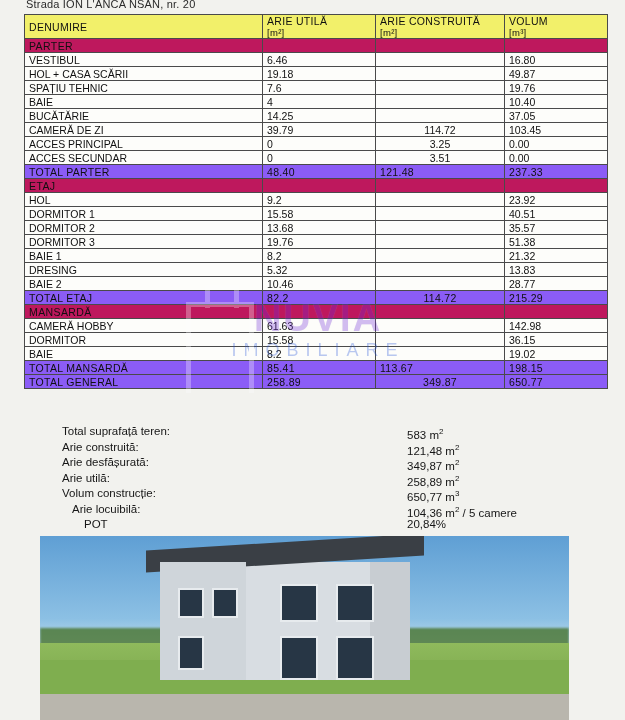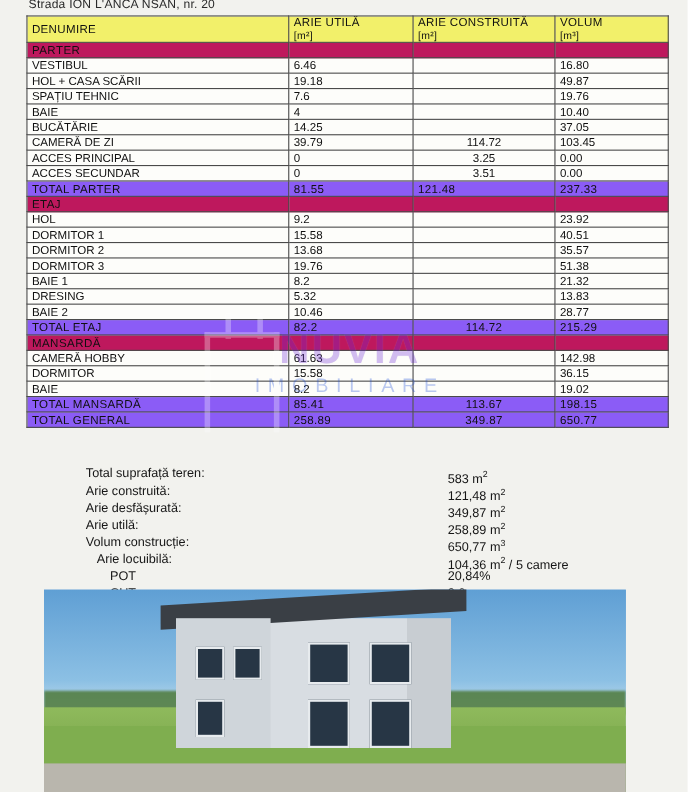--- a/index.html
+++ b/index.html
@@ -70,21 +70,21 @@
   .c4{width:94px;}
   .c1{width:229px;}
 
   .summary{
     position:absolute;left:62px;top:424px;
     font-size:11.5px;
     color:#161616;
     line-height:15.5px;
   }
   .summary .row{position:relative;height:15.5px;white-space:nowrap;}
-  .summary .lbl{display:inline-block;margin-left:16px;}
+  .summary .lbl{display:inline-block;}
   .summary .val{position:absolute;left:345px;}
   .summary .ind{padding-left:10px;}
   .summary .ind2{padding-left:22px;}
   sup{font-size:8px;vertical-align:super;}
 
   .photo{
     position:absolute;left:40px;top:536px;
     width:529px;height:184px;
     overflow:hidden;
     background:linear-gradient(#6fa8d8,#a8cfe8 55%,#9fc66a 56%,#7fae4f);
@@ -196,21 +196,21 @@
           <td class="num">0.00</td>
         </tr>
         <tr>
           <td>ACCES SECUNDAR</td>
           <td class="num">0</td>
           <td class="num" style="text-align:center">3.51</td>
           <td class="num">0.00</td>
         </tr>
         <tr class="total">
           <td>TOTAL PARTER</td>
-          <td class="num">81.55</td>
+          <td class="num">48.40</td>
           <td class="num" style="text-align:left">121.48</td>
           <td class="num">237.33</td>
         </tr>
         <tr class="section">
           <td>ETAJ</td>
           <td></td>
           <td></td>
           <td></td>
         </tr>
         <tr>
@@ -281,21 +281,21 @@
         </tr>
         <tr>
           <td>BAIE</td>
           <td class="num">8.2</td>
           <td class="num" style="text-align:center"></td>
           <td class="num">19.02</td>
         </tr>
         <tr class="total">
           <td>TOTAL MANSARDĂ</td>
           <td class="num">85.41</td>
-          <td class="num" style="text-align:center">113.67</td>
+          <td class="num" style="text-align:left">113.67</td>
           <td class="num">198.15</td>
         </tr>
         <tr class="total">
           <td>TOTAL GENERAL</td>
           <td class="num">258.89</td>
           <td class="num" style="text-align:center">349.87</td>
           <td class="num">650.77</td>
         </tr>
       </tbody>
   </table>

